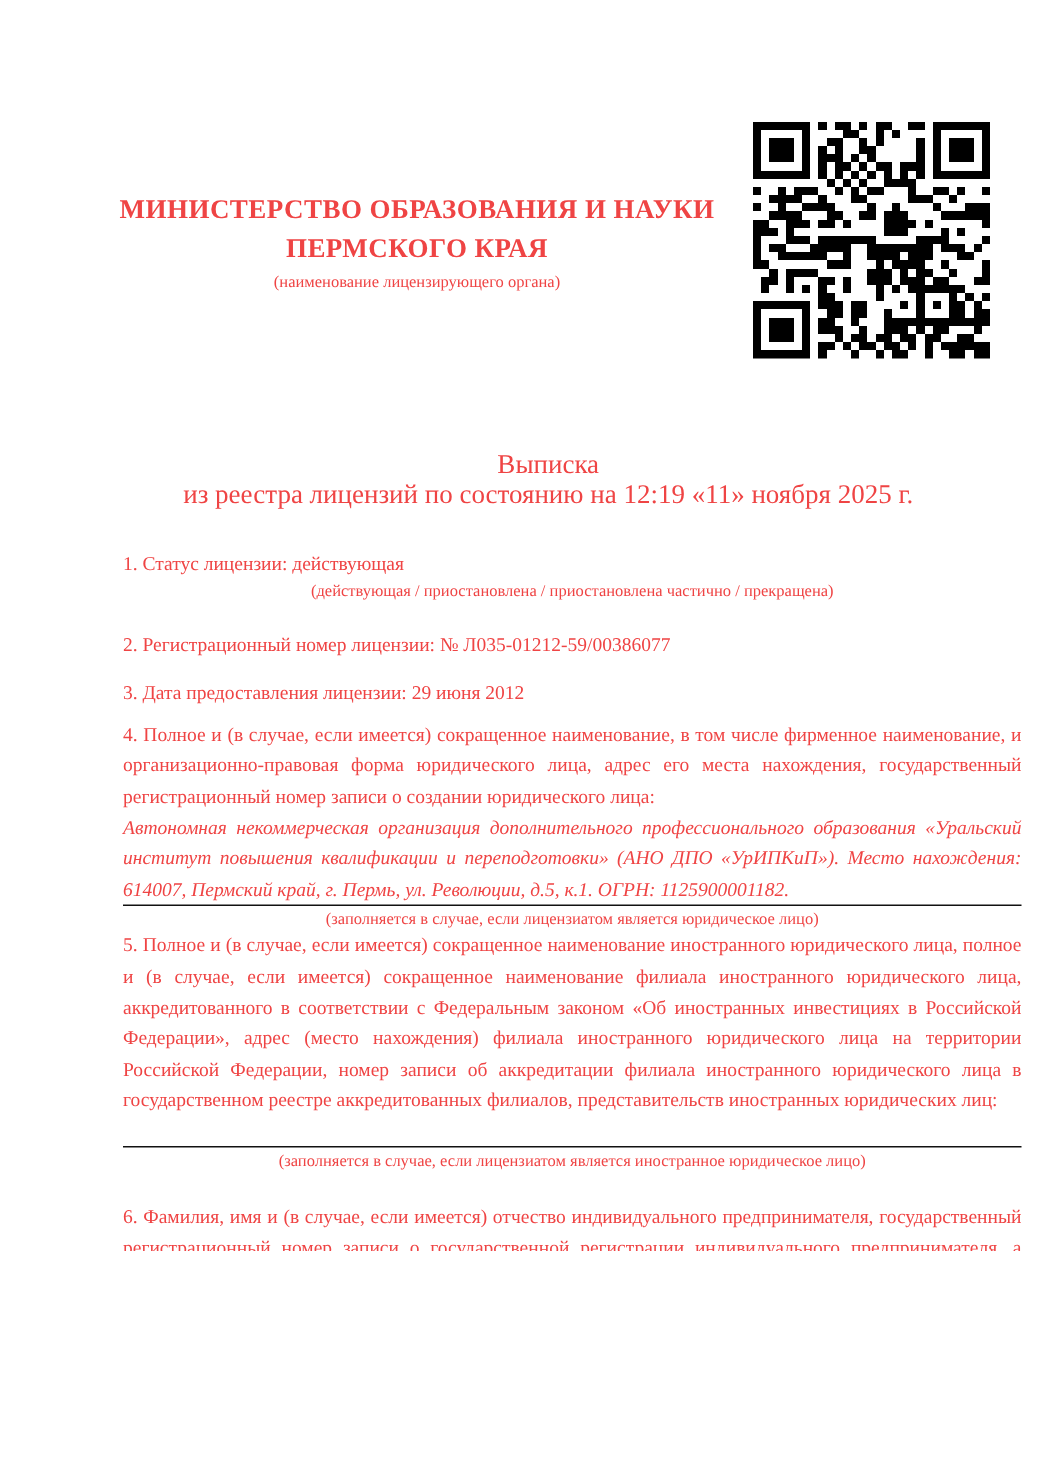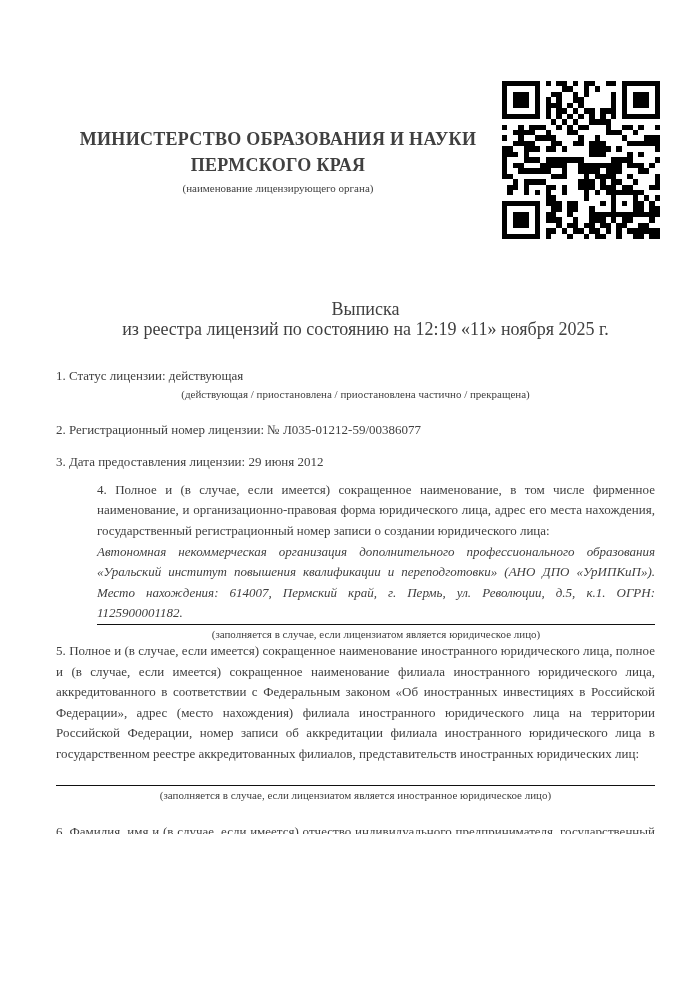--- a/index.html
+++ b/index.html
@@ -1,47 +1,47 @@
 <!DOCTYPE html>
 <html lang="ru"><head>
 <meta charset="utf-8">
 <style>
   html,body{margin:0;padding:0;background:#ffffff;}
   body{width:700px;height:989px;}
   .page{
     position:relative;width:700px;height:834px;background:#ffffff;
-    font-family:"Liberation Serif","DejaVu Serif",serif;color:#404040;
+    font-family:"Liberation Serif","DejaVu Serif",serif;color:#ef4444;
     overflow:hidden;
   }
   
   .header-block{
     position:absolute;left:66px;top:126px;width:424px;text-align:center;
   }
   .ministry-line{
     font-weight:bold;font-size:18px;line-height:26px;letter-spacing:.3px;
   }
   .header-caption{font-size:11px;line-height:13px;margin-top:4px;}
   
   .qr{position:absolute;left:502px;top:81px;width:158px;height:158px;}
   
   .doc-title{
     position:absolute;left:66px;top:299px;width:599px;text-align:center;
     font-size:18px;line-height:20px;
   }
   
-  .items{position:absolute;left:56px;top:366px;width:599px;font-size:13px;line-height:20.6px;}
+  .items{position:absolute;left:82px;top:366px;width:599px;font-size:13px;line-height:20.6px;}
   .items p{margin:0;}
   .para{text-align:justify;}
   .value-underlined{text-align:justify;border-bottom:1.6px solid #111;font-style:italic;}
   .blank-field{height:19px;border-bottom:1.8px solid #111;}
   .field-caption{text-align:center;font-size:11px;line-height:14px;margin-top:2px;}
   .item-1 .field-caption{margin-top:0;}
   .item-2{margin-top:19px;}
   .item-3{margin-top:12px;}
-  .item-4{margin-top:7px;margin-left:41px;}
+  .item-4{margin-top:7px;}
   .item-5{}
   .item-6{margin-top:20px;}
   .item-7{margin-top:26px;}
   .item-5 .blank-field,.item-6 .blank-field{margin-top:1px;}
   
   .page-number{
     position:absolute;left:66px;top:927px;width:599px;text-align:center;
     font-size:13px;
   }
 </style>

